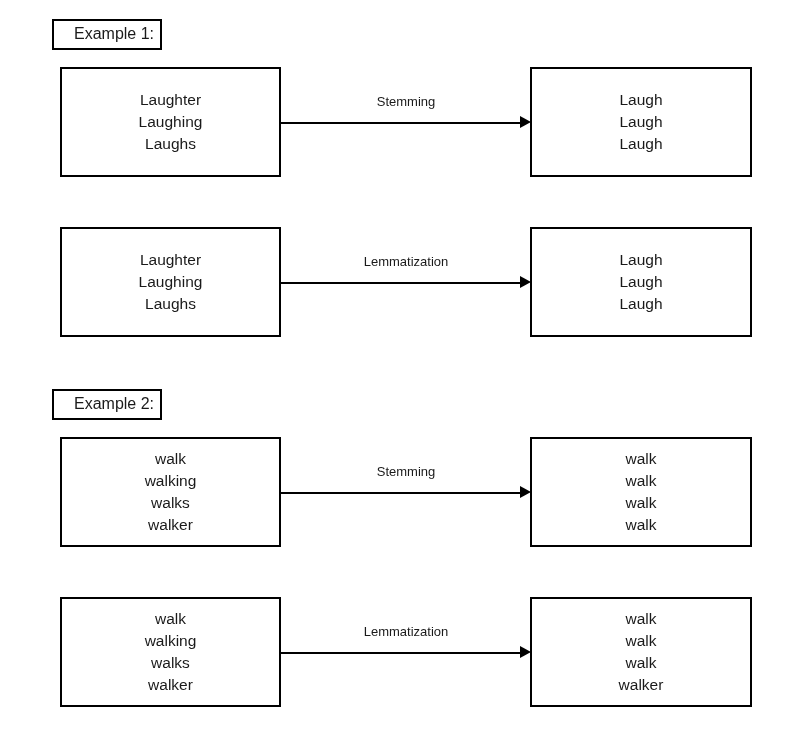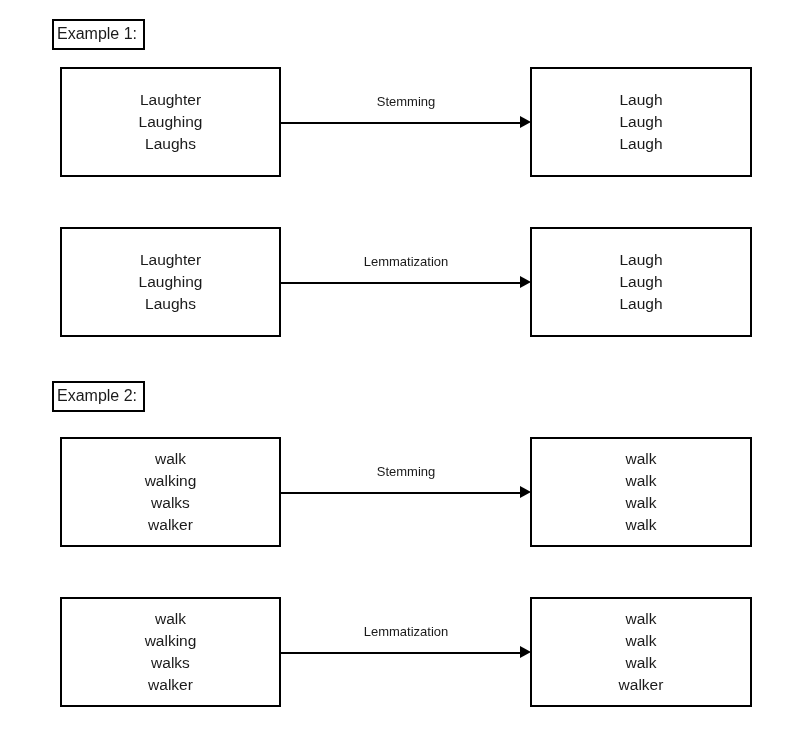--- a/index.html
+++ b/index.html
@@ -20,21 +20,21 @@
     left: 0; top: 0;
     width: 812px;
     height: 737px;
   }
   .section-label {
     position: absolute;
     border: 2px solid #000000;
     background: #ffffff;
     font-size: 16px;
     line-height: 1;
-    padding: 5px 6px 6px 3px;
+    padding: 5px 6px 6px 20px;
     white-space: nowrap;
     color: #1a1a1a;
   }
   .word-box {
     position: absolute;
     border: 2px solid #000000;
     background: #ffffff;
     box-sizing: border-box;
     display: flex;
     flex-direction: column;
@@ -111,21 +111,21 @@
     <div class="arrow-head" style="left:239px; top:-6px;"></div>
     <div class="arrow-label" style="left:0px; top:-27px; width:250px;">Lemmatization</div>
   </div>
 
   <div class="word-box" style="left:530px; top:227px; width:222px; height:110px;">
     <div class="word-line">Laugh</div>
     <div class="word-line">Laugh</div>
     <div class="word-line">Laugh</div>
   </div>
 
-  <div class="section-label" style="left:52px; top:381px;">Example 2:</div>
+  <div class="section-label" style="left:52px; top:389px;">Example 2:</div>
 
   <div class="word-box" style="left:60px; top:437px; width:221px; height:110px;">
     <div class="word-line">walk</div>
     <div class="word-line">walking</div>
     <div class="word-line">walks</div>
     <div class="word-line">walker</div>
   </div>
 
   <div class="arrow-group" style="left:281px; top:492px; width:250px; height:1px;">
     <div class="arrow-line" style="width:241px;"></div>

